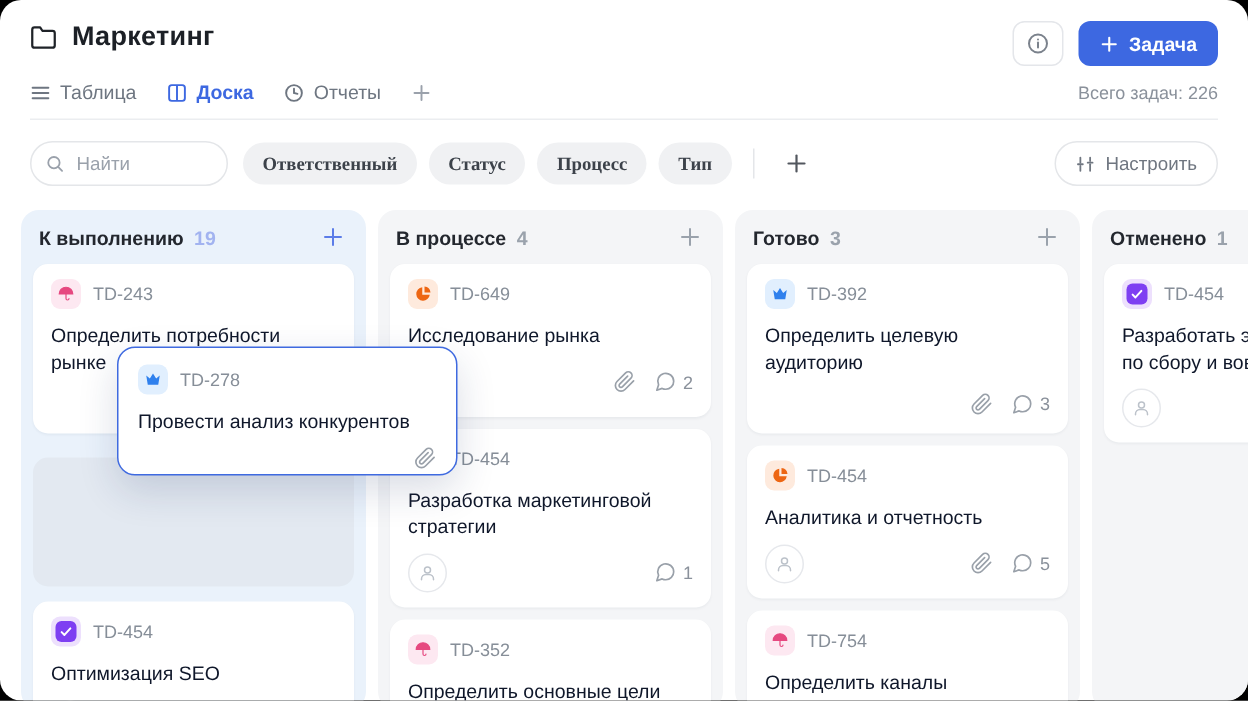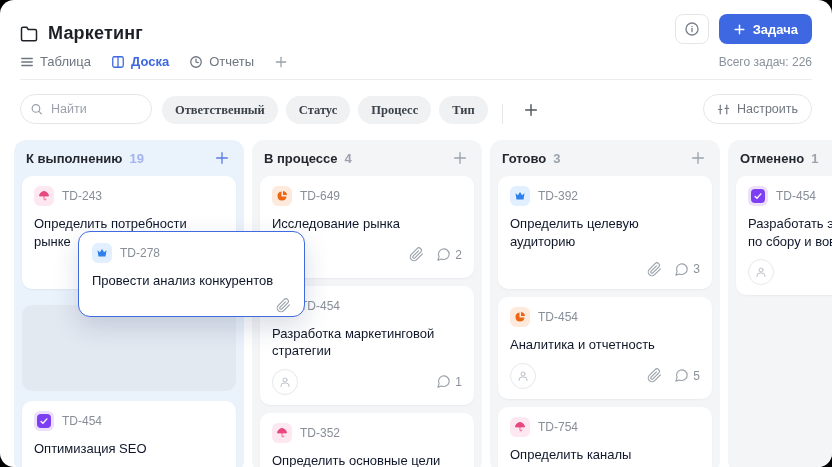--- a/index.html
+++ b/index.html
@@ -1,36 +1,36 @@
 <!DOCTYPE html>
 <html><head>
 <meta charset="utf-8">
 <style>
   * { margin:0; padding:0; box-sizing:border-box; }
   html,body { width:832px; height:467px; background:#000; font-family:"Liberation Sans", sans-serif; }
   .app { position:relative; width:832px; height:467px; background:#fff; border-radius:14px; overflow:hidden; }
 
   
   .header { padding:14px 20px 0 20px; }
-  .header-top { display:flex; align-items:flex-end; justify-content:space-between; }
+  .header-top { display:flex; align-items:flex-start; justify-content:space-between; }
   .title-wrap { display:flex; align-items:center; gap:10px; }
   .page-title { font-size:18px; font-weight:700; color:#1c2026; letter-spacing:.2px; }
   .hdr-actions { display:flex; align-items:center; gap:10px; }
   .info-btn { width:34px; height:30px; border:1px solid #e4e6ea; border-radius:8px; background:#fff; display:flex; align-items:center; justify-content:center; color:#7b828c; cursor:pointer; }
   .add-task-btn { height:30px; padding:15px 14px; background:#3d68e1; color:#fff; border:none; border-radius:8px; font-size:13px; font-weight:600; display:flex; align-items:center; gap:7px; cursor:pointer; }
   .header-bottom { display:flex; align-items:center; justify-content:space-between; margin-top:10px; padding-bottom:10px; border-bottom:1px solid #ebedf0; }
   .tabs { display:flex; align-items:center; gap:20px; }
   .tab { display:flex; align-items:center; gap:6px; font-size:13px; font-weight:500; color:#6e7681; cursor:pointer; }
   .tab.active { color:#3d68e1; font-weight:600; }
   .tab-plus { color:#9aa1ab; cursor:pointer; display:flex; align-items:center; }
   .total-tasks { font-size:12px; color:#8a919b;padding-left:36px; }
 
   
   .filterbar { display:flex; align-items:center; justify-content:space-between; padding:14px 20px 12px 20px; }
-  .filter-left { display:flex; align-items:flex-end; gap:10px; }
+  .filter-left { display:flex; align-items:center; gap:10px; }
   .search-box { position:relative; }
   .search-box svg { position:absolute; left:10px; top:50%; transform:translateY(-50%); color:#9aa1ab; }
   .search-input { width:132px; height:30px; border:1px solid #e4e6e9; border-radius:15px; padding:0 10px 0 30px; font-size:12.5px; color:#2d333a; outline:none; font-family:"Liberation Sans", sans-serif; }
   .search-input::placeholder { color:#9aa1ab; }
   .chips { display:flex; align-items:center; gap:8px; }
   .chip { height:28px; padding:0 13px; border-radius:14px; background:#f0f1f3; font-size:12.5px; font-weight:600; color:#3c424a; display:flex; align-items:center; cursor:pointer;font-family:Liberation Serif, serif; }
   .v-divider { width:1px; height:20px; background:#e4e6e9; margin:0 4px; }
   .add-filter-btn { width:28px; height:28px; display:flex; align-items:center; justify-content:center; color:#52575e; cursor:pointer; background:none; border:none; }
   .configure-btn { height:30px; padding:0 13px; border:1px solid #e4e6e9; border-radius:15px; background:#fff; font-size:12.5px; font-weight:500; color:#6f7680; display:flex; align-items:center; gap:7px; cursor:pointer; }
 

